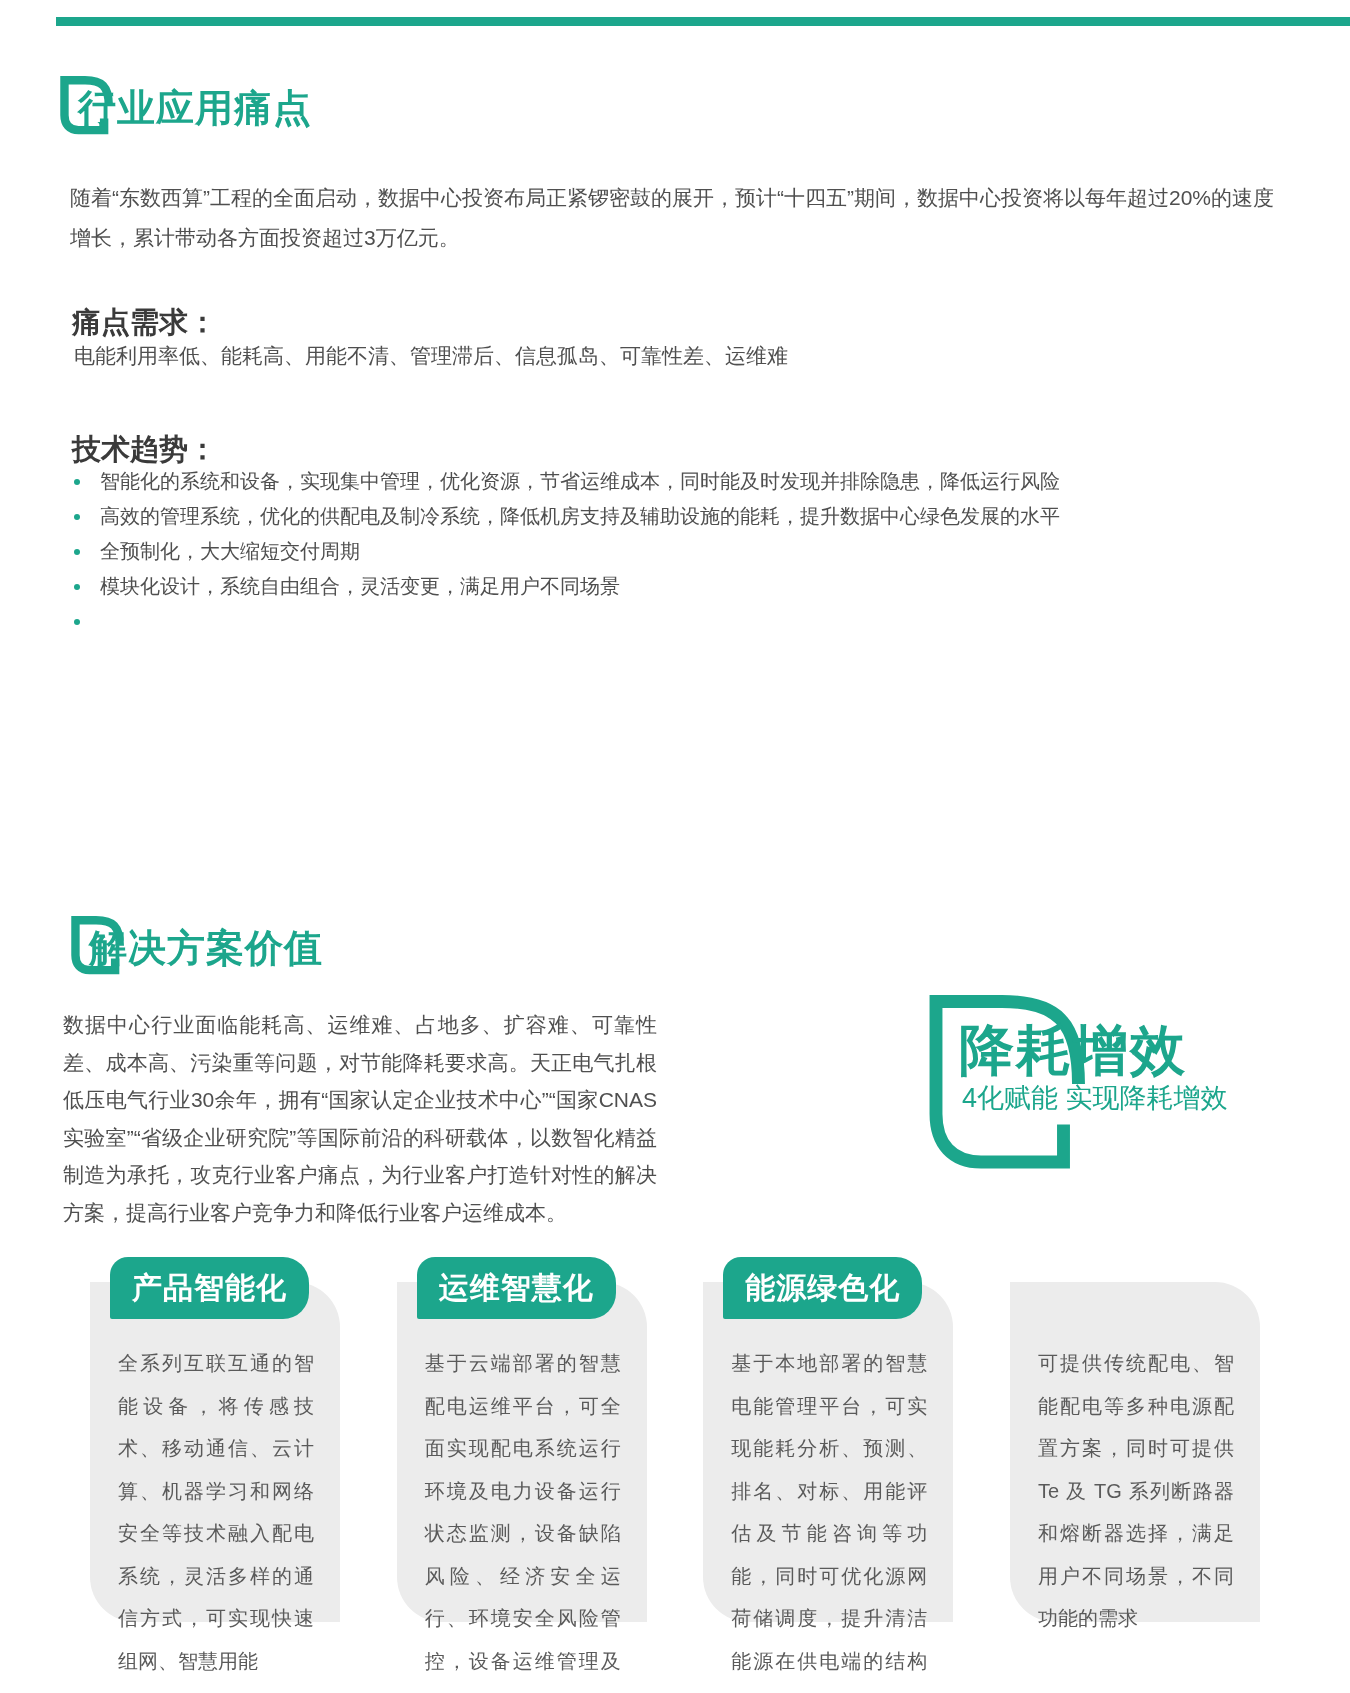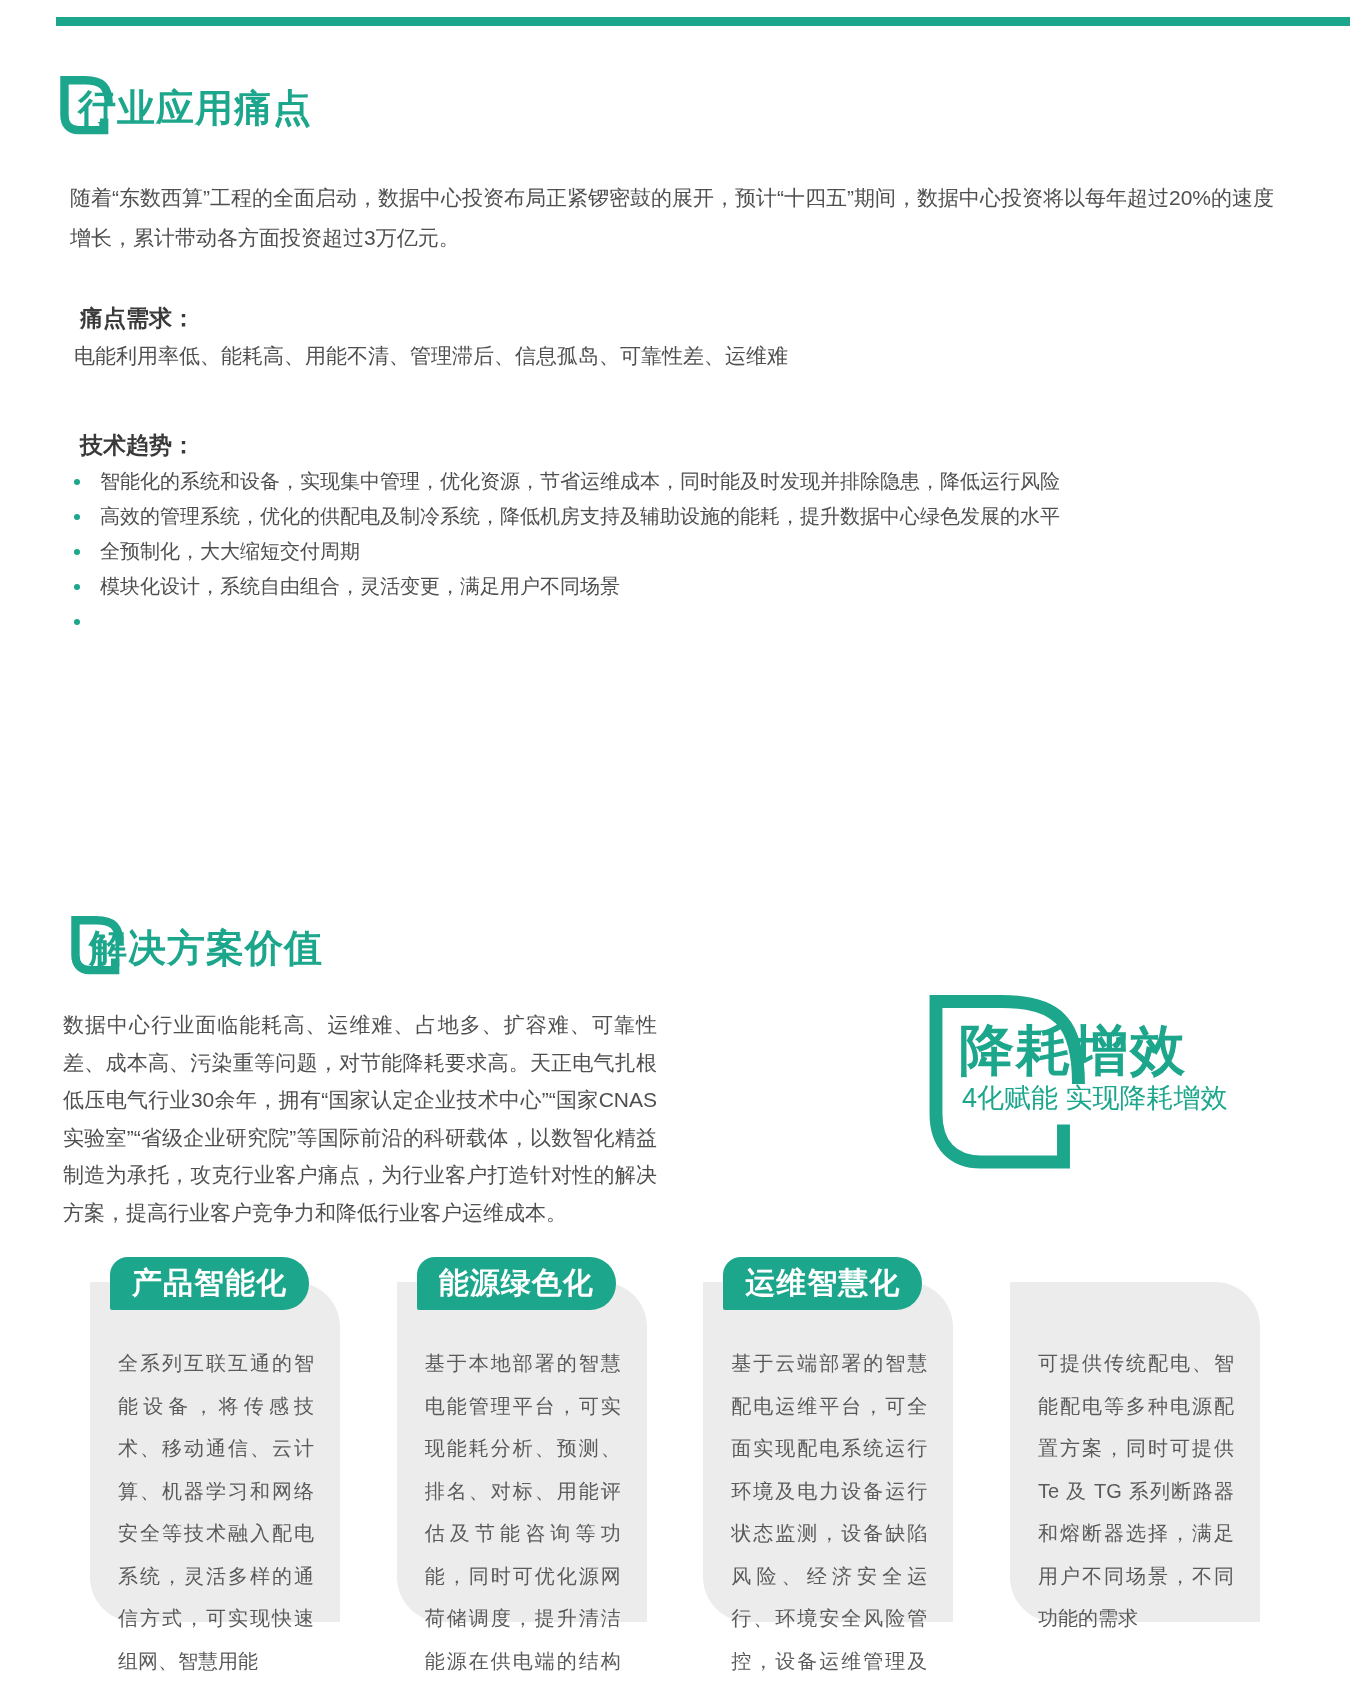--- a/index.html
+++ b/index.html
@@ -18,21 +18,21 @@
   .section-head h2 {
     position:absolute; left:21px; top:13px; margin:0;
     font-size:38px; font-weight:bold; color:var(--teal); white-space:nowrap; letter-spacing:1px;
   }
   #sec1-head { left:57px; top:58px; }
   #sec2-head { left:68px; top:898px; }
 
   .para { position:absolute; color:var(--body); font-size:21px; }
   #intro { left:70px; top:166px; width:1216px; line-height:40px; }
   #pain-label, #trend-label {
-    position:absolute; left:80px; color:var(--dark); font-size:23px; font-weight:bold;
+    position:absolute; left:72px; color:var(--dark); font-size:29px; font-weight:bold;
   }
   #pain-label { top:291px; }
   #pain-text { left:74px; top:330px; width:1100px; font-size:21px; }
   #trend-label { top:418px; }
   #trends { position:absolute; left:70px; top:452px; margin:0; padding:0; list-style:none; }
   #trends li {
     position:relative; padding-left:30px; color:var(--body);
     font-size:20px; line-height:35px; white-space:nowrap;
   }
   #trends li .dot {
@@ -53,21 +53,21 @@
     font-size:27px; font-weight:500; white-space:nowrap;
   }
 
   #cards {
     position:absolute; left:90px; top:1245px; width:1170px;
     display:flex; justify-content:space-between;
   }
   .card { position:relative; width:250px; height:365px; }
   .card-header {
     position:absolute; top:0; left:20px; z-index:2;
-    height:53px; padding:0 22px; box-sizing:border-box;
+    height:62px; padding:0 22px; box-sizing:border-box;
     background:var(--teal); color:#ffffff;
     border-radius:18px 26px 26px 2px;
     display:flex; align-items:center; justify-content:center;
     font-size:30px; font-weight:bold; white-space:nowrap; letter-spacing:1px;
   }
   .card-body {
     position:absolute; left:0; right:0; top:25px; bottom:0;
     background:var(--cardbg); border-radius:0 45px 0 45px;
     padding:60px 26px 0 28px; box-sizing:border-box;
     color:var(--cardtext); font-size:20px; line-height:42.5px; text-align:justify;
@@ -118,25 +118,25 @@
     <h3 id="badge-title">降耗增效</h3>
     <div id="badge-subtitle">4化赋能 实现降耗增效</div>
   </div>
 
   <div id="cards">
     <div class="card">
       <div class="card-header">产品智能化</div>
       <div class="card-body">全系列互联互通的智能设备，将传感技术、移动通信、云计算、机器学习和网络安全等技术融入配电系统，灵活多样的通信方式，可实现快速组网、智慧用能</div>
     </div>
     <div class="card">
+      <div class="card-header">运维智慧化</div>
+      <div class="card-body">基于云端部署的智慧配电运维平台，可全面实现配电系统运行环境及电力设备运行状态监测，设备缺陷风险、经济安全运行、环境安全风险管控，设备运维管理及 AI 智能诊断</div>
+    </div>
+    <div class="card">
       <div class="card-header">能源绿色化</div>
       <div class="card-body">基于本地部署的智慧电能管理平台，可实现能耗分析、预测、排名、对标、用能评估及节能咨询等功能，同时可优化源网荷储调度，提升清洁能源在供电端的结构占比</div>
-    </div>
-    <div class="card">
-      <div class="card-header">运维智慧化</div>
-      <div class="card-body">基于云端部署的智慧配电运维平台，可全面实现配电系统运行环境及电力设备运行状态监测，设备缺陷风险、经济安全运行、环境安全风险管控，设备运维管理及 AI 智能诊断</div>
     </div>
     <div class="card">
       <div class="card-body">可提供传统配电、智能配电等多种电源配置方案，同时可提供 Te 及 TG 系列断路器和熔断器选择，满足用户不同场景，不同功能的需求</div>
     </div>
   </div>
 
 </div>
 
 </body></html>

